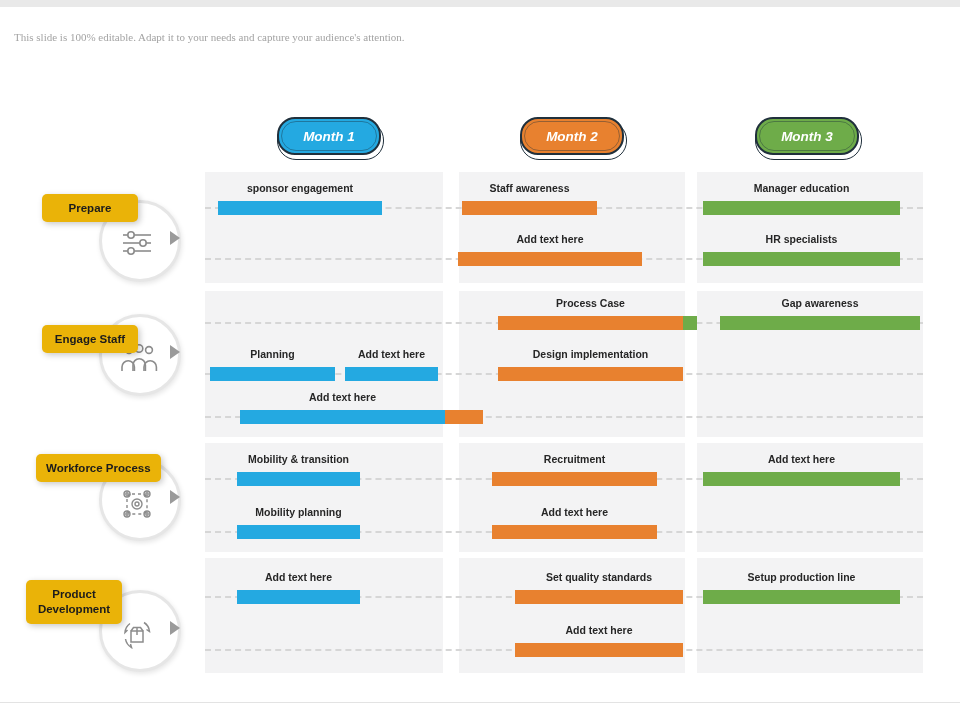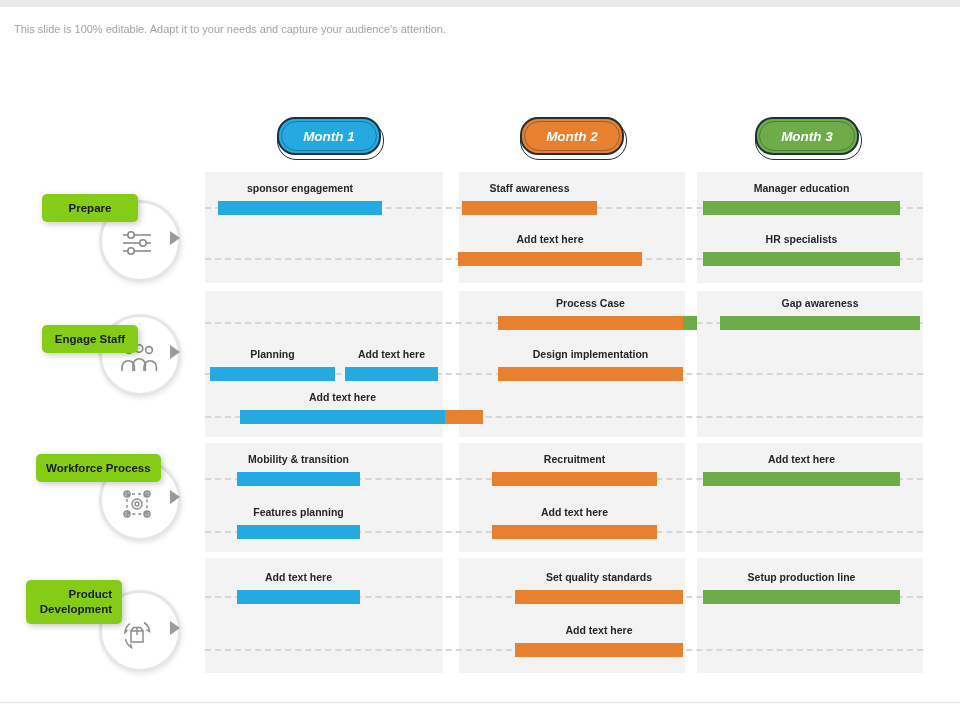--- a/index.html
+++ b/index.html
@@ -6,43 +6,43 @@
   body {
     width:960px; height:720px; position:relative; background:#ffffff;
     font-family:"Liberation Sans", sans-serif; overflow:hidden;
   }
   .top-band { position:absolute; left:0; top:0; width:960px; height:7px; background:#e9e9e9; }
   .bottom-line { position:absolute; left:0; top:702px; width:960px; height:1px; background:#e3e3e3; }
 
   .header { position:absolute; left:14px; top:16px; }
   .title { font-size:27px; color:#151515; letter-spacing:.3px; line-height:1.1; }
   .title .t-alt { font-size:31px; font-family:"DejaVu Sans", sans-serif; }
-  .subtitle { margin-top:7px; font-size:11px; color:#a3a3a3; }
+  .subtitle { margin-top:15px; font-size:11px; color:#a3a3a3;font-family:Liberation Serif, serif; }
 
   
   .pill {
     position:absolute; top:117px; width:100px; height:34px;
     border:2px solid #20303c; border-radius:18px;
     display:flex; align-items:center; justify-content:center;
     color:#fff; font-weight:bold; font-style:italic; font-size:13.5px;
   }
   .pill::before { content:""; position:absolute; inset:2px; border:1px solid rgba(25,45,58,.40); border-radius:15px; }
   .pill::after  { content:""; position:absolute; left:-2px; right:-5px; top:2px; bottom:-7px;
                   border:1.5px solid #20303c; border-radius:19px; z-index:-1; background:#fff; }
   .pill-1 { left:277px; } .pill-2 { left:520px; } .pill-3 { left:755px; }
 
   
   .circle {
     position:absolute; left:99px; width:76px; height:76px; border-radius:50%;
     background:#fff; border:3px solid #e6e6e6; box-shadow:1px 2px 5px rgba(0,0,0,.10);
   }
   .chip {
     position:absolute; min-width:96px; box-sizing:border-box; padding:0 10px;
-    background:#84cc16; border-radius:5px; box-shadow:2px 2px 6px rgba(0,0,0,.22);
-    display:flex; align-items:center; justify-content:center; text-align:right;
+    background:#eab308; border-radius:5px; box-shadow:2px 2px 6px rgba(0,0,0,.22);
+    display:flex; align-items:center; justify-content:center; text-align:center;
     font-weight:bold; font-size:11.5px; color:#1c1c1c; line-height:1.3;
   }
   .chip.one-line { white-space:nowrap; height:28px; }
   .chip-1 { left:42px; top:194px; }
   .chip-2 { left:42px; top:325px; }
   .chip-3 { left:36px; top:454px; }
   .chip-4 { left:26px; top:580px; width:96px; height:44px; }
   .tri {
     position:absolute; left:170px; width:0; height:0;
     border-top:7px solid transparent; border-bottom:7px solid transparent;
@@ -188,21 +188,21 @@
     <div class="bar" style="left: 240px; top: 238px; width: 38px; background: rgb(232, 129, 47);"></div>
     <div class="dash" style="top: 306px;"></div>
     <div class="bar" style="left: 32px; top: 300px; width: 123px; background: rgb(36, 169, 225);"></div>
     <div class="bar-label" style="left: 93.5px; top: 281px;">Mobility &amp; transition</div>
     <div class="bar" style="left: 287px; top: 300px; width: 165px; background: rgb(232, 129, 47);"></div>
     <div class="bar-label" style="left: 369.5px; top: 281px;">Recruitment</div>
     <div class="bar" style="left: 498px; top: 300px; width: 197px; background: rgb(110, 172, 73);"></div>
     <div class="bar-label" style="left: 596.5px; top: 281px;">Add text here</div>
     <div class="dash" style="top: 359px;"></div>
     <div class="bar" style="left: 32px; top: 353px; width: 123px; background: rgb(36, 169, 225);"></div>
-    <div class="bar-label" style="left: 93.5px; top: 334px;">Features planning</div>
+    <div class="bar-label" style="left: 93.5px; top: 334px;">Mobility planning</div>
     <div class="bar" style="left: 287px; top: 353px; width: 165px; background: rgb(232, 129, 47);"></div>
     <div class="bar-label" style="left: 369.5px; top: 334px;">Add text here</div>
     <div class="dash" style="top: 424px;"></div>
     <div class="bar" style="left: 32px; top: 418px; width: 123px; background: rgb(36, 169, 225);"></div>
     <div class="bar-label" style="left: 93.5px; top: 399px;">Add text here</div>
     <div class="bar" style="left: 310px; top: 418px; width: 168px; background: rgb(232, 129, 47);"></div>
     <div class="bar-label" style="left: 394px; top: 399px;">Set quality standards</div>
     <div class="bar" style="left: 498px; top: 418px; width: 197px; background: rgb(110, 172, 73);"></div>
     <div class="bar-label" style="left: 596.5px; top: 399px;">Setup production line</div>
     <div class="dash" style="top: 477px;"></div>

